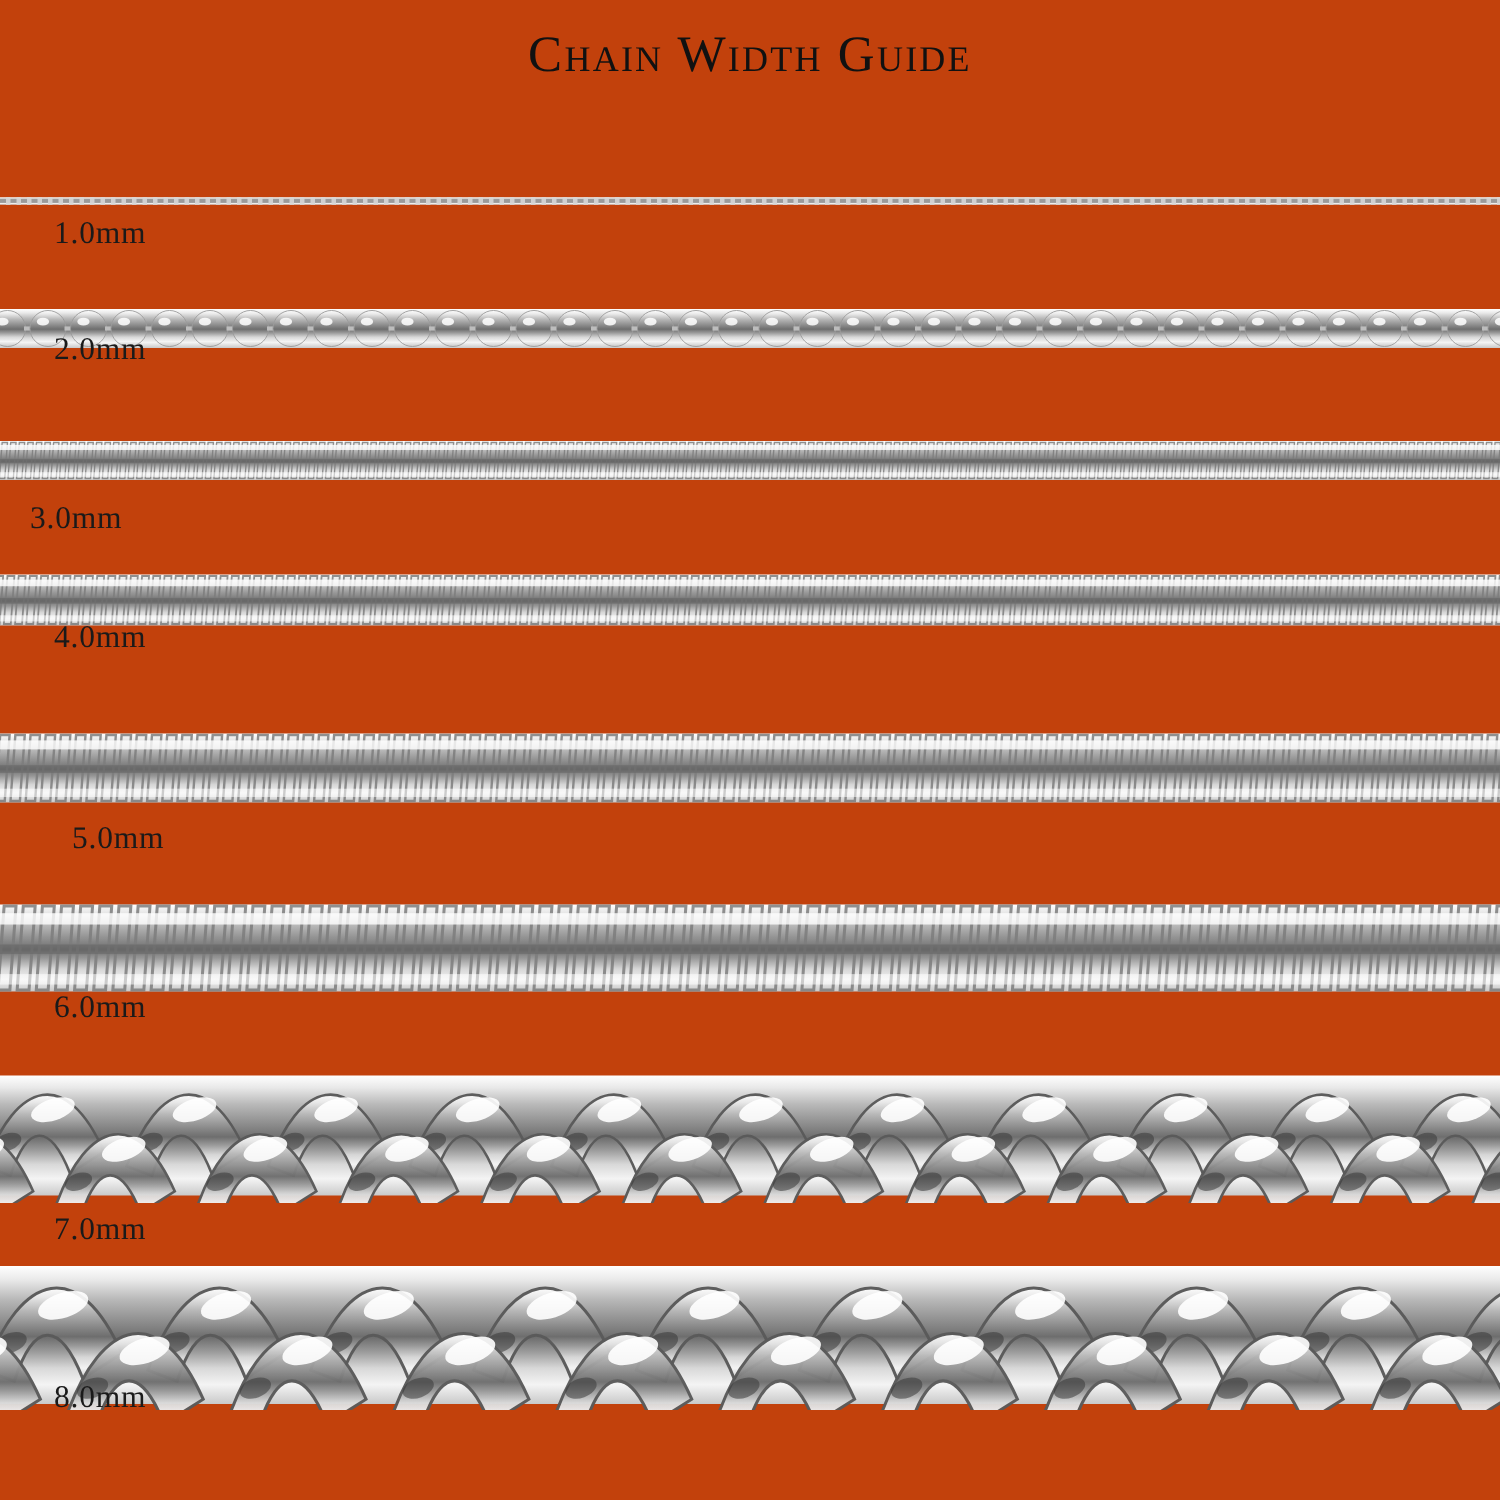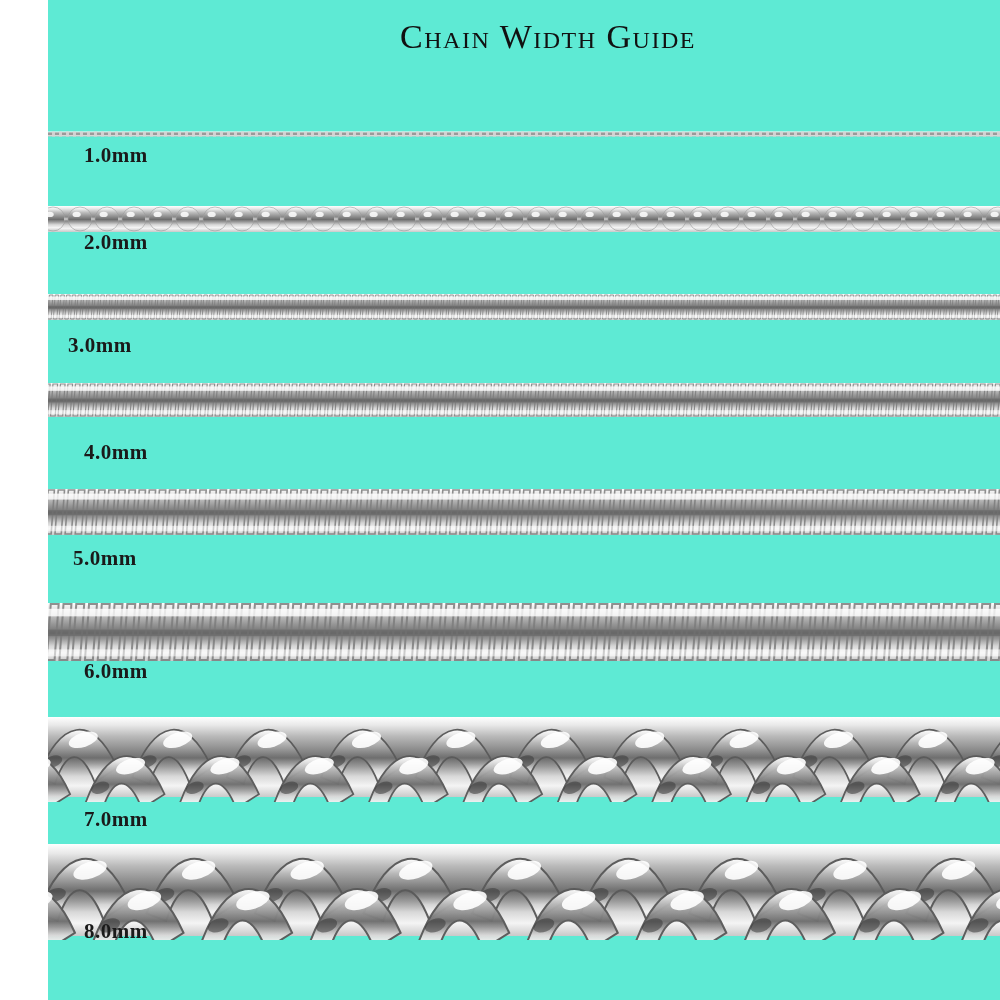--- a/index.html
+++ b/index.html
@@ -11,22 +11,21 @@
     width: 1000px;
     height: 1000px;
     position: relative;
     font-family: "Liberation Serif", serif;
     overflow: hidden;
   }
 
   #guide {
     position: absolute;
     inset: 0;
-    background: #5eead4;
-    margin-left: 48px;
+    background: #c2410c;
   }
 
   .title {
     position: absolute;
     top: 18px;
     left: 0;
     width: 1000px;
     text-align: center;
     font-family: "Liberation Serif", serif;
     font-size: 34px;
@@ -49,21 +48,20 @@
     width: 1020px;
   }
 
   .label {
     position: absolute;
     font-family: "Liberation Serif", serif;
     font-size: 21px;
     color: #1a1a1a;
     letter-spacing: 0.5px;
     white-space: nowrap;
-    font-weight: bold;
   }
 
   svg { display: block; }
 </style>
 </head>
 <body>
 
 <div id="guide">
 
   <div class="title">Chain Width Guide</div>
@@ -367,21 +365,21 @@
             <rect x="971" y="19.6" width="5" height="2.8" fill="#bdbdbd"></rect>
             <circle cx="987" cy="21" r="12" fill="url(#metal1)" stroke="#9b9b9b" stroke-width="0.6"></circle>
             <ellipse cx="983.64" cy="16.439999999999998" rx="4.08" ry="2.64" fill="#ffffff" opacity="0.85"></ellipse>
             <rect x="998" y="19.6" width="5" height="2.8" fill="#bdbdbd"></rect>
             <circle cx="1014" cy="21" r="12" fill="url(#metal1)" stroke="#9b9b9b" stroke-width="0.6"></circle>
             <ellipse cx="1010.64" cy="16.439999999999998" rx="4.08" ry="2.64" fill="#ffffff" opacity="0.85"></ellipse>
             <rect x="1025" y="19.6" width="5" height="2.8" fill="#bdbdbd"></rect>
           </svg>
         </div>
       </div>
-      <div class="label" style="top: 230px; left: 36px;">2.0mm</div>
+      <div class="label" style="top: 220px; left: 36px;">2.0mm</div>
       <div class="chain-wrap" style="top: 286px; height: 42px;">
         <div class="chain">
           <svg width="1020" height="42" viewBox="0 0 1020 42">
             <defs>
               <linearGradient id="metal2" x1="0" y1="0" x2="0" y2="1">
                 <stop offset="0%" stop-color="#ffffff" stop-opacity="1"></stop>
                 <stop offset="10%" stop-color="#e9e9e9" stop-opacity="1"></stop>
                 <stop offset="24%" stop-color="#b9b9b9" stop-opacity="1"></stop>
                 <stop offset="40%" stop-color="#8e8e8e" stop-opacity="1"></stop>
                 <stop offset="52%" stop-color="#6e6e6e" stop-opacity="1"></stop>
@@ -735,21 +733,21 @@
             <path d="M1002.3200000000016 10 L1006.9576000000017 10 L1004.5640000000017 42 L999.9264000000016 42 Z" fill="#70707008" stroke="#7d7d7d" stroke-width="1.1900000000000002" opacity="0.85"></path>
             <path d="M1009.8000000000017 10 L1014.4376000000017 10 L1012.0440000000017 42 L1007.4064000000017 42 Z" fill="#70707008" stroke="#7d7d7d" stroke-width="1.1900000000000002" opacity="0.85"></path>
             <path d="M1017.2800000000017 10 L1021.9176000000017 10 L1019.5240000000017 42 L1014.8864000000017 42 Z" fill="#70707008" stroke="#7d7d7d" stroke-width="1.1900000000000002" opacity="0.85"></path>
             <path d="M1024.7600000000016 10 L1029.3976000000016 10 L1027.0040000000015 42 L1022.3664000000016 42 Z" fill="#70707008" stroke="#7d7d7d" stroke-width="1.1900000000000002" opacity="0.85"></path>
             <rect x="0" y="12.4" width="1020" height="4.42" fill="#ffffff" opacity="0.8"></rect>
             <rect x="0" y="24.64" width="1020" height="3.74" fill="#5f5f5f" opacity="0.45"></rect>
             <rect x="0" y="36.2" width="1020" height="4.08" fill="#ffffff" opacity="0.55"></rect>
           </svg>
         </div>
       </div>
-      <div class="label" style="top: 440px; left: 36px;">4.0mm</div>
+      <div class="label" style="top: 412px; left: 36px;">4.0mm</div>
       <div class="chain-wrap" style="top: 480px; height: 64px;">
         <div class="chain">
           <svg width="1020" height="64" viewBox="0 0 1020 64">
             <defs>
               <linearGradient id="metal4" x1="0" y1="0" x2="0" y2="1">
                 <stop offset="0%" stop-color="#ffffff" stop-opacity="1"></stop>
                 <stop offset="10%" stop-color="#e9e9e9" stop-opacity="1"></stop>
                 <stop offset="24%" stop-color="#b9b9b9" stop-opacity="1"></stop>
                 <stop offset="40%" stop-color="#8e8e8e" stop-opacity="1"></stop>
                 <stop offset="52%" stop-color="#6e6e6e" stop-opacity="1"></stop>
@@ -862,21 +860,21 @@
             <path d="M991.7600000000003 10 L998.0344000000003 10 L994.7960000000003 54 L988.5216000000004 54 Z" fill="#70707008" stroke="#7d7d7d" stroke-width="1.61" opacity="0.85"></path>
             <path d="M1001.8800000000003 10 L1008.1544000000004 10 L1004.9160000000003 54 L998.6416000000004 54 Z" fill="#70707008" stroke="#7d7d7d" stroke-width="1.61" opacity="0.85"></path>
             <path d="M1012.0000000000003 10 L1018.2744000000004 10 L1015.0360000000003 54 L1008.7616000000004 54 Z" fill="#70707008" stroke="#7d7d7d" stroke-width="1.61" opacity="0.85"></path>
             <path d="M1022.1200000000003 10 L1028.3944000000004 10 L1025.1560000000004 54 L1018.8816000000004 54 Z" fill="#70707008" stroke="#7d7d7d" stroke-width="1.61" opacity="0.85"></path>
             <rect x="0" y="13.600000000000001" width="1020" height="5.98" fill="#ffffff" opacity="0.8"></rect>
             <rect x="0" y="30.16" width="1020" height="5.06" fill="#5f5f5f" opacity="0.45"></rect>
             <rect x="0" y="45.800000000000004" width="1020" height="5.52" fill="#ffffff" opacity="0.55"></rect>
           </svg>
         </div>
       </div>
-      <div class="label" style="top: 546px; left: 25px;">5.0mm</div>
+      <div class="label" style="top: 546px; left: 48px;">5.0mm</div>
       <div class="chain-wrap" style="top: 594px; height: 76px;">
         <div class="chain">
           <svg width="1020" height="76" viewBox="0 0 1020 76">
             <defs>
               <linearGradient id="metal5" x1="0" y1="0" x2="0" y2="1">
                 <stop offset="0%" stop-color="#ffffff" stop-opacity="1"></stop>
                 <stop offset="10%" stop-color="#e9e9e9" stop-opacity="1"></stop>
                 <stop offset="24%" stop-color="#b9b9b9" stop-opacity="1"></stop>
                 <stop offset="40%" stop-color="#8e8e8e" stop-opacity="1"></stop>
                 <stop offset="52%" stop-color="#6e6e6e" stop-opacity="1"></stop>

